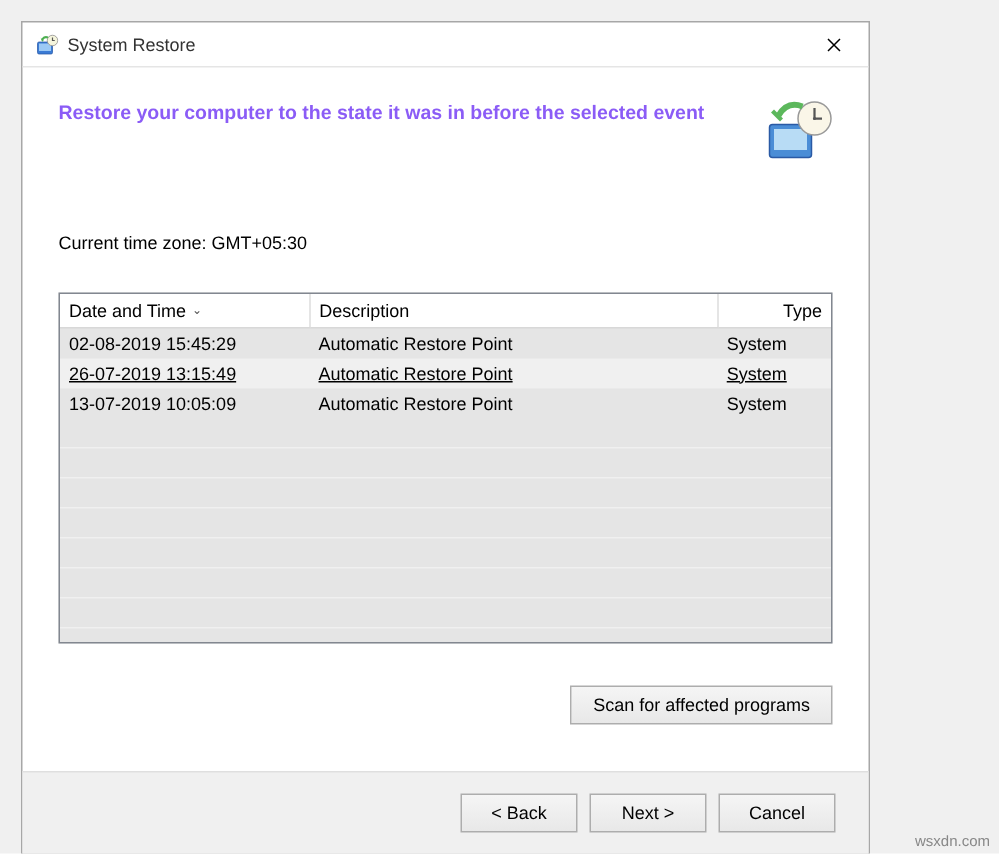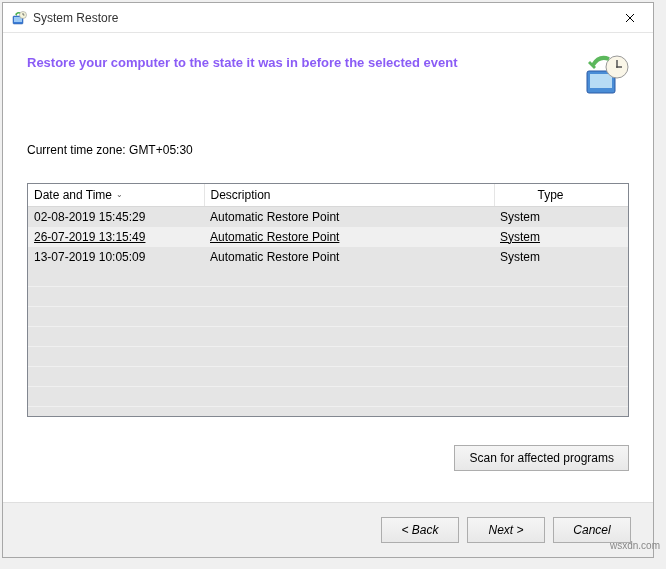--- a/index.html
+++ b/index.html
@@ -9,25 +9,25 @@
       margin: 0;
       padding: 0;
       font-family: 'Segoe UI', Tahoma, sans-serif;
       font-size: 12px;
       background: #f0f0f0;
       width: 666px;
       height: 569px;
       overflow: hidden;
     }
     .window {
-      width: 652px;
+      width: 566px;
       height: 556px;
       background: #ffffff;
       border: 1px solid #a7a7a7;
-      margin: 2px;
+      margin: 14px;
       display: flex;
       flex-direction: column;
       position: relative;
     }
     .titlebar {
       height: 30px;
       display: flex;
       align-items: center;
       padding: 0 8px;
       border-bottom: 1px solid #e5e5e5;
@@ -159,25 +159,24 @@
       background: #f0f0f0;
     }
     .footer-btn {
       min-width: 78px;
       padding: 4px 10px;
       font-size: 12px;
       border: 1px solid #adadad;
       background: linear-gradient(#f5f5f5, #e8e8e8);
       cursor: pointer;
       min-height: 26px;
-      font-style: italic;
     }
     .watermark {
       position: absolute;
-      bottom: 18px;
+      bottom: 2px;
       right: 6px;
       font-size: 10px;
       color: #888;
     }
   </style>
 </head>
 <body>
 
 <div class="window">
   <div class="titlebar">

